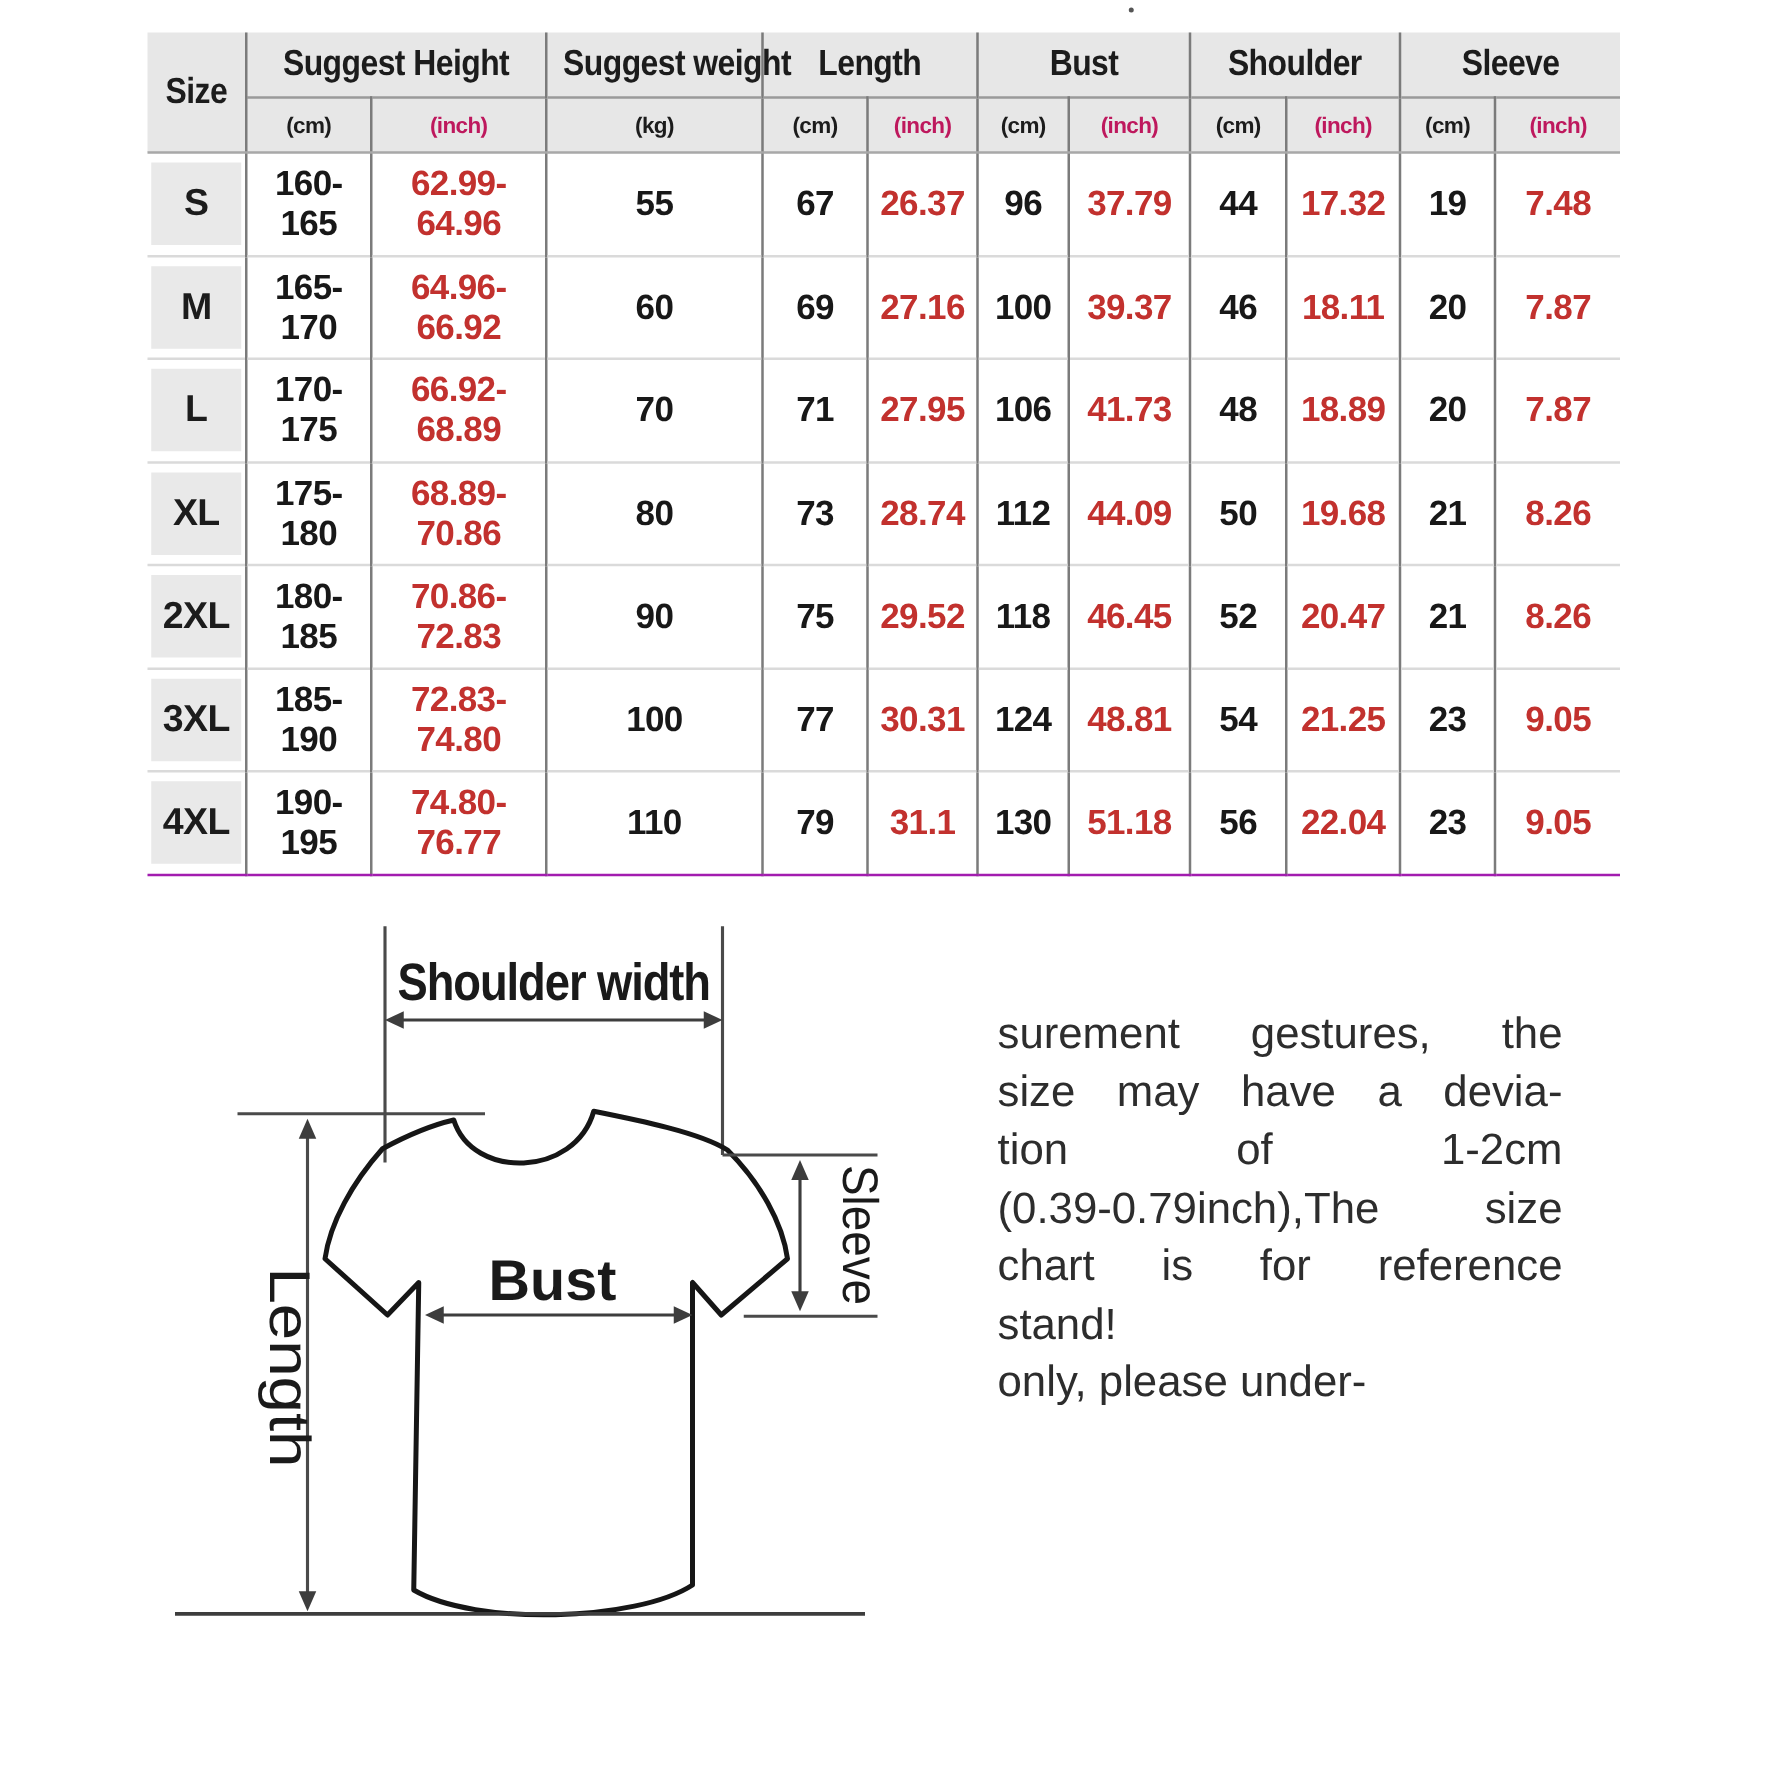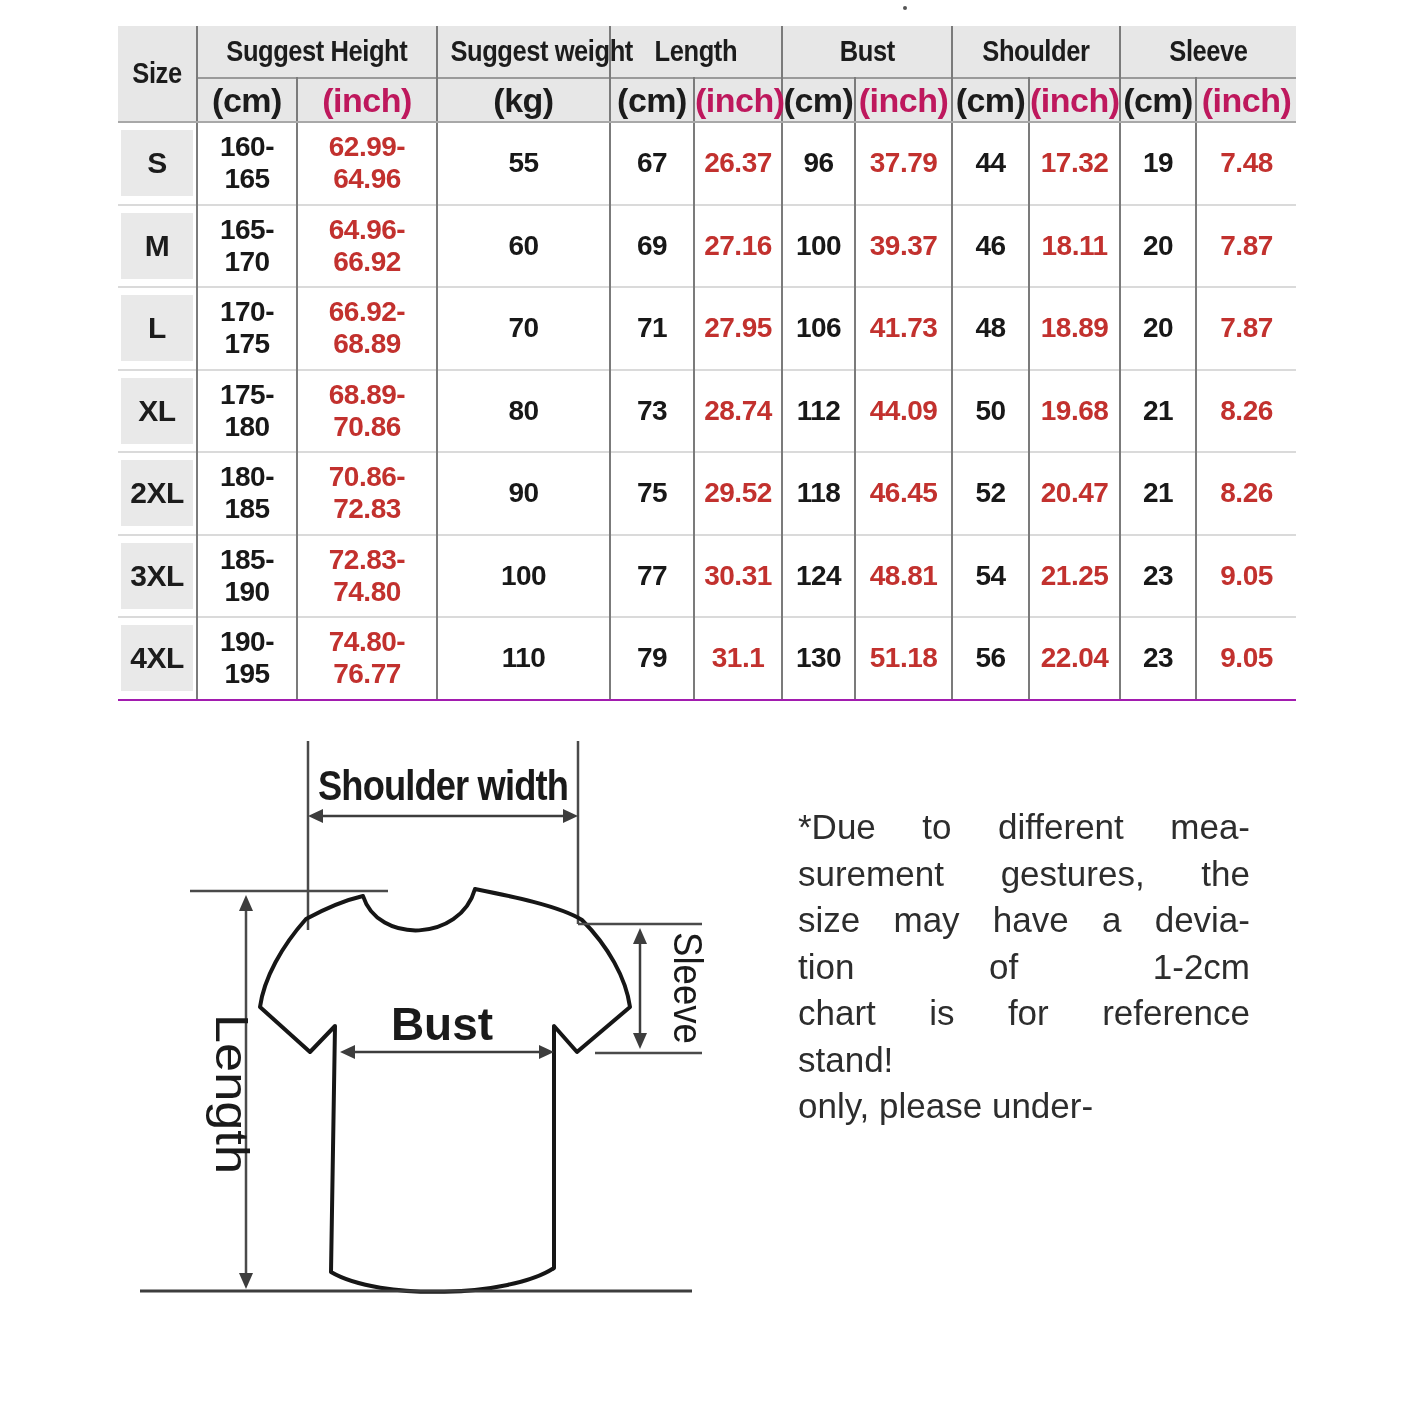--- a/index.html
+++ b/index.html
@@ -14,21 +14,21 @@
   }
   .size-table th,.size-table td{
     padding:0;text-align:center;vertical-align:middle;
     font-weight:700;letter-spacing:-0.5px;
     border-right:2px solid #7b7b7b;
   }
   .size-table tr>*:last-child{border-right:none;}
   .size-table thead th{background:#e7e7e7;font-size:29px;color:#1c1c1c;}
   .size-table .group-row{height:52px;border-radius:22px;}
   .size-table .unit-row{height:44px;}
-  .size-table .unit-row th{font-size:34px;border-top:2px solid #9a9a9a;border-bottom:2px solid #a8a8a8;}
+  .size-table .unit-row th{font-size:18px;border-top:2px solid #9a9a9a;border-bottom:2px solid #a8a8a8;}
   .size-table thead th.th-size{border-bottom:2px solid #a8a8a8;}
   .size-table .hdr-label{display:inline-block;transform:scaleX(0.88);white-space:nowrap;}
   .size-table tbody tr{height:82.5px;}
   .size-table tbody td{font-size:28px;background:#fff;}
   .size-table tbody tr+tr td{border-top:2px solid #dadada;}
   .size-table tbody tr:last-child td{border-bottom:2px solid #a21caf;}
   .dark{color:#181818;}
   .red{color:#c2312e;}
   .unit-row .red{color:#be185d;}
   .tight{letter-spacing:-1.5px;margin-left:20px;}
@@ -230,20 +230,20 @@
   <polygon points="500,349 493,333 507,333" fill="#3d3d3d"></polygon>
   <text x="534" y="288" text-anchor="middle" font-size="40" font-weight="400" transform="rotate(90 534 288)" textLength="112" lengthAdjust="spacingAndGlyphs">Sleeve</text>
 
   <text x="302" y="340" text-anchor="middle" font-size="46" font-weight="600">Bust</text>
   <line x1="208" y1="352" x2="406" y2="352" stroke="#3d3d3d" stroke-width="2.5"></line>
   <polygon points="200,352 215,345 215,359" fill="#3d3d3d"></polygon>
   <polygon points="414,352 399,345 399,359" fill="#3d3d3d"></polygon>
 </svg>
 
 <div class="note">
-  <div class="line">*Due to different mea-</div>
   <div class="line">surement gestures, the</div>
   <div class="line">size may have a devia-</div>
   <div class="line">tion of 1-2cm</div>
+  <div class="line">(0.39-0.79inch),The size</div>
   <div class="line">chart is for reference</div>
   <div class="line">stand!</div>
   <div class="line">only, please under-</div>
 </div>
 
 </body></html>

